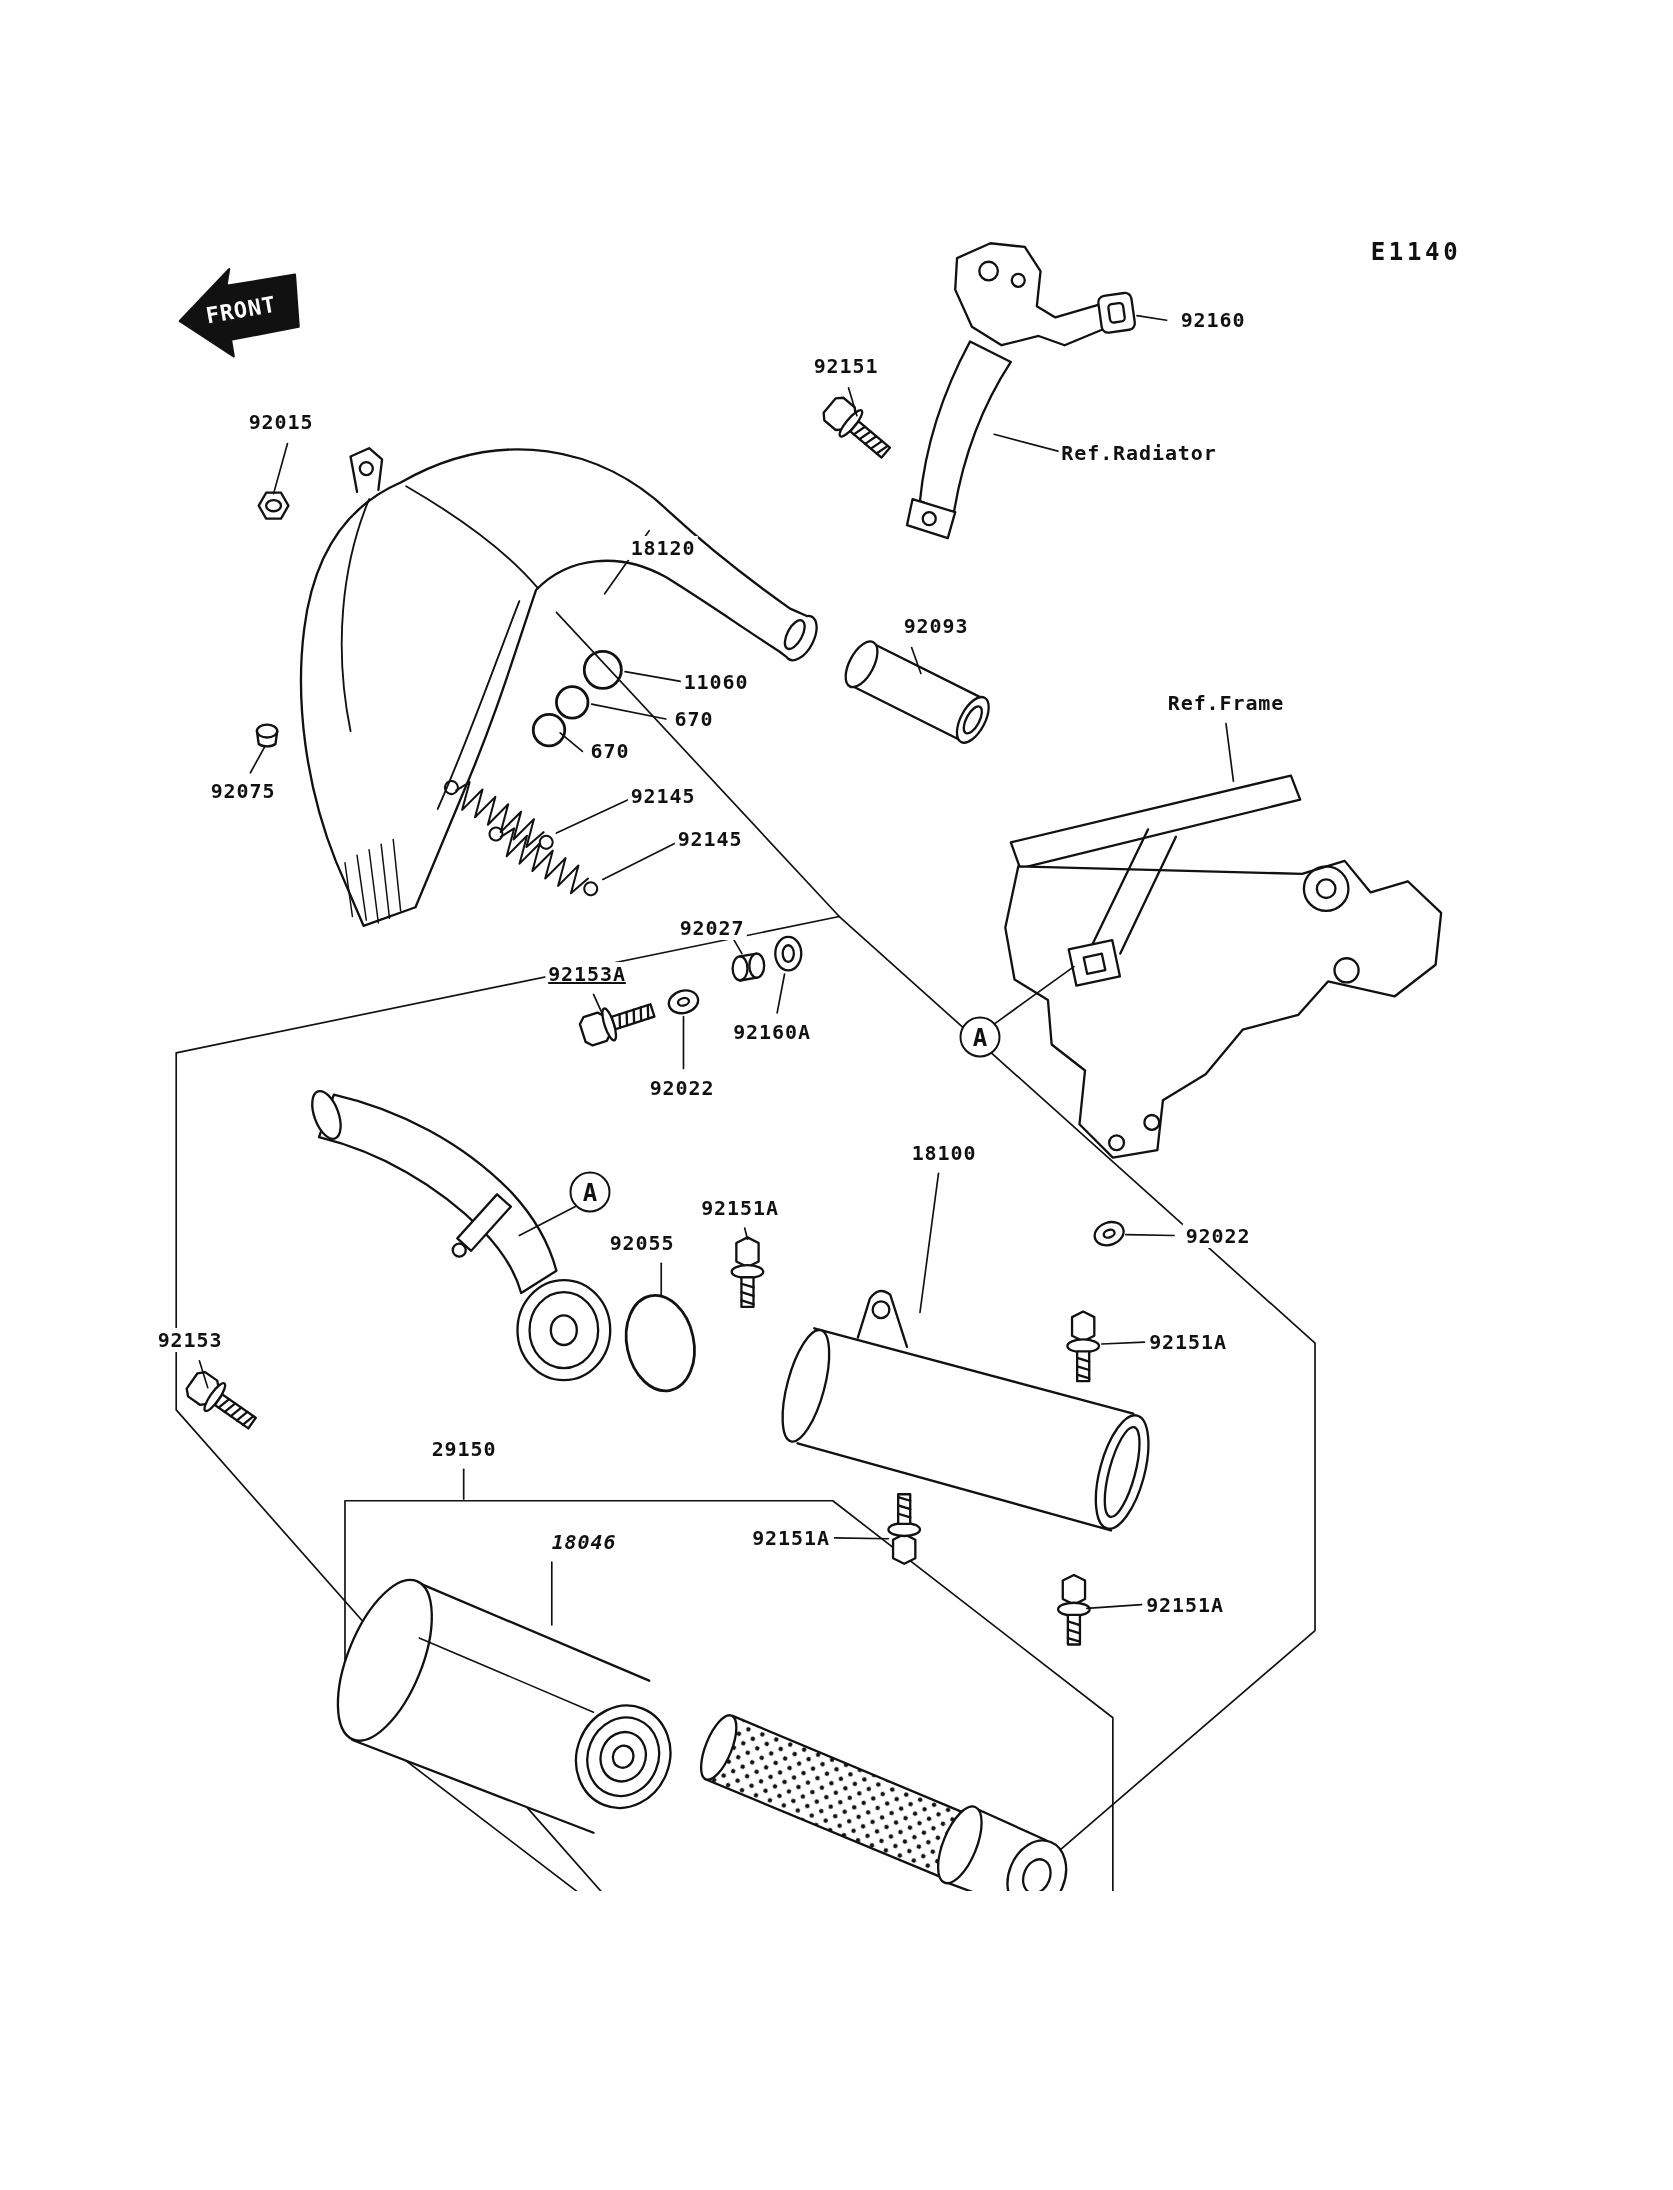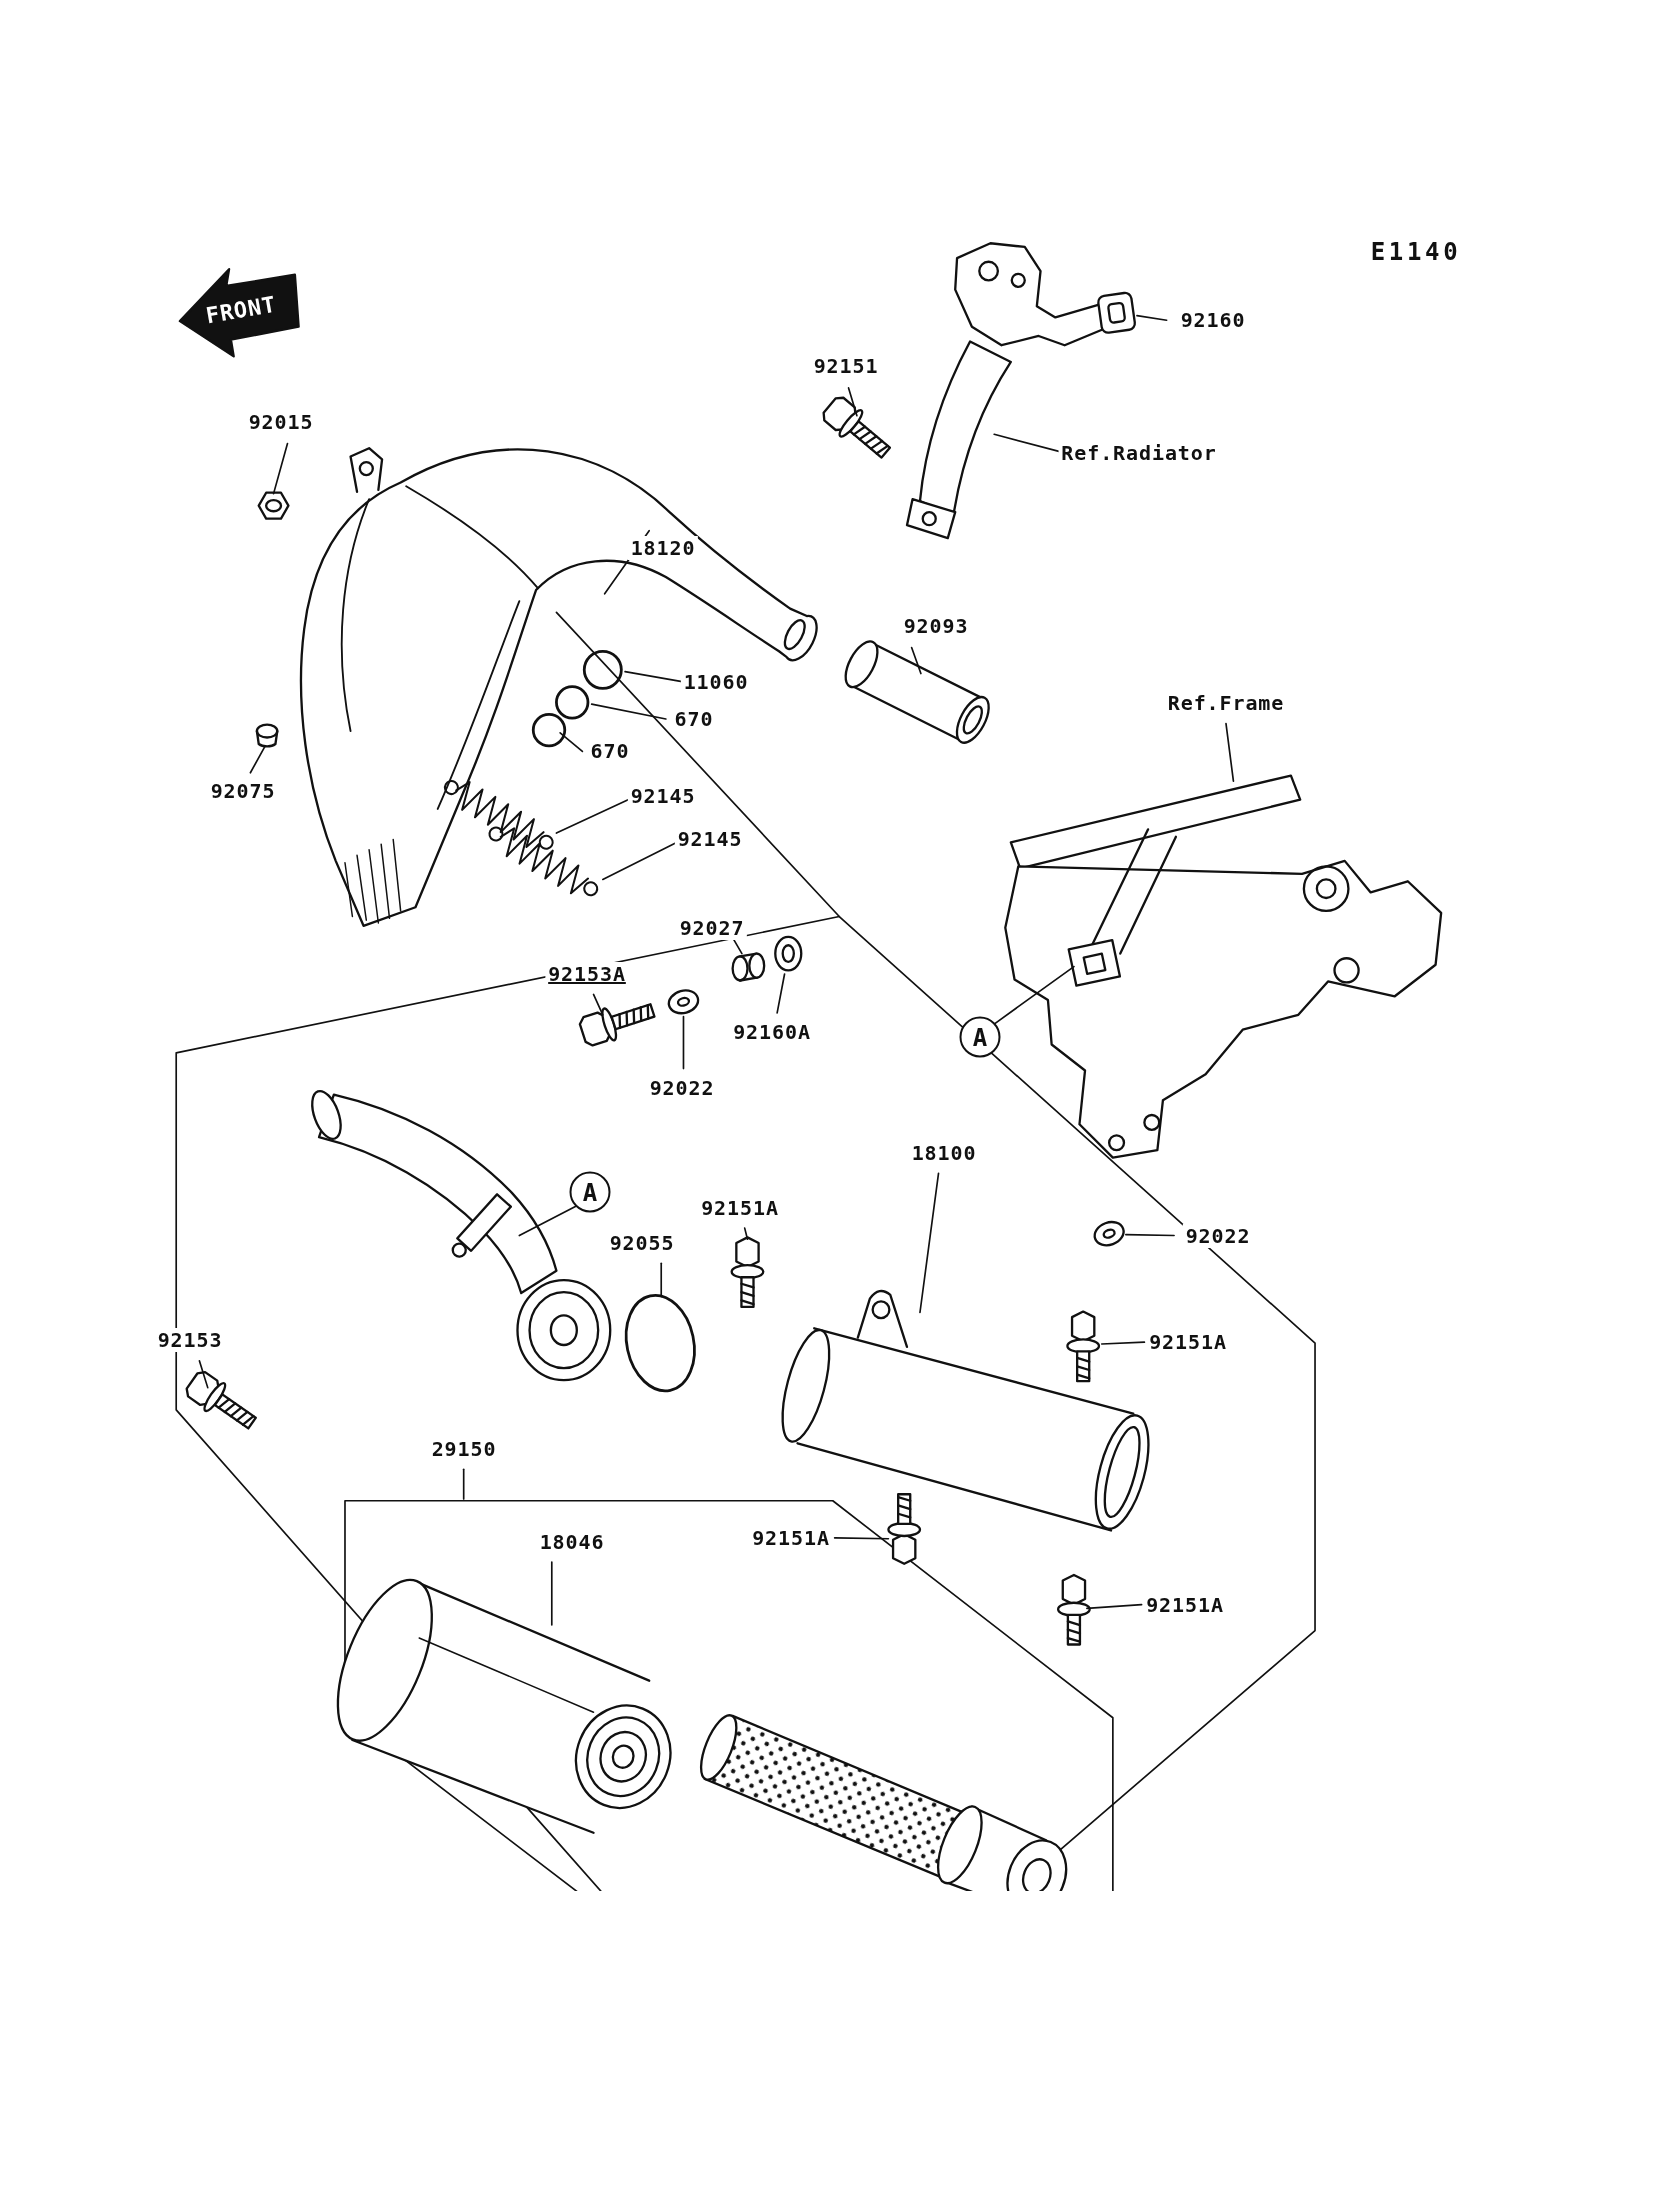--- a/index.html
+++ b/index.html
@@ -354,18 +354,18 @@
 <div class="part-label" style="left:587px; top:974px;text-decoration:underline;">92153A</div>
 <div class="part-label" style="left:772px; top:1032px;">92160A</div>
 <div class="part-label" style="left:682px; top:1088px;">92022</div>
 <div class="part-label" style="left:944px; top:1153px;">18100</div>
 <div class="part-label" style="left:740px; top:1208px;">92151A</div>
 <div class="part-label" style="left:642px; top:1243px;">92055</div>
 <div class="part-label" style="left:1218px; top:1236px;">92022</div>
 <div class="part-label" style="left:190px; top:1340px;">92153</div>
 <div class="part-label" style="left:1188px; top:1342px;">92151A</div>
 <div class="part-label" style="left:464px; top:1449px;">29150</div>
-<div class="part-label" style="left:572px; top:1542px;">18046</div>
+<div class="part-label" style="left:584px; top:1542px;font-style:italic;">18046</div>
 <div class="part-label" style="left:791px; top:1538px;">92151A</div>
 <div class="part-label" style="left:1185px; top:1605px;">92151A</div>
 
 </div>
 
 
 </body></html>

